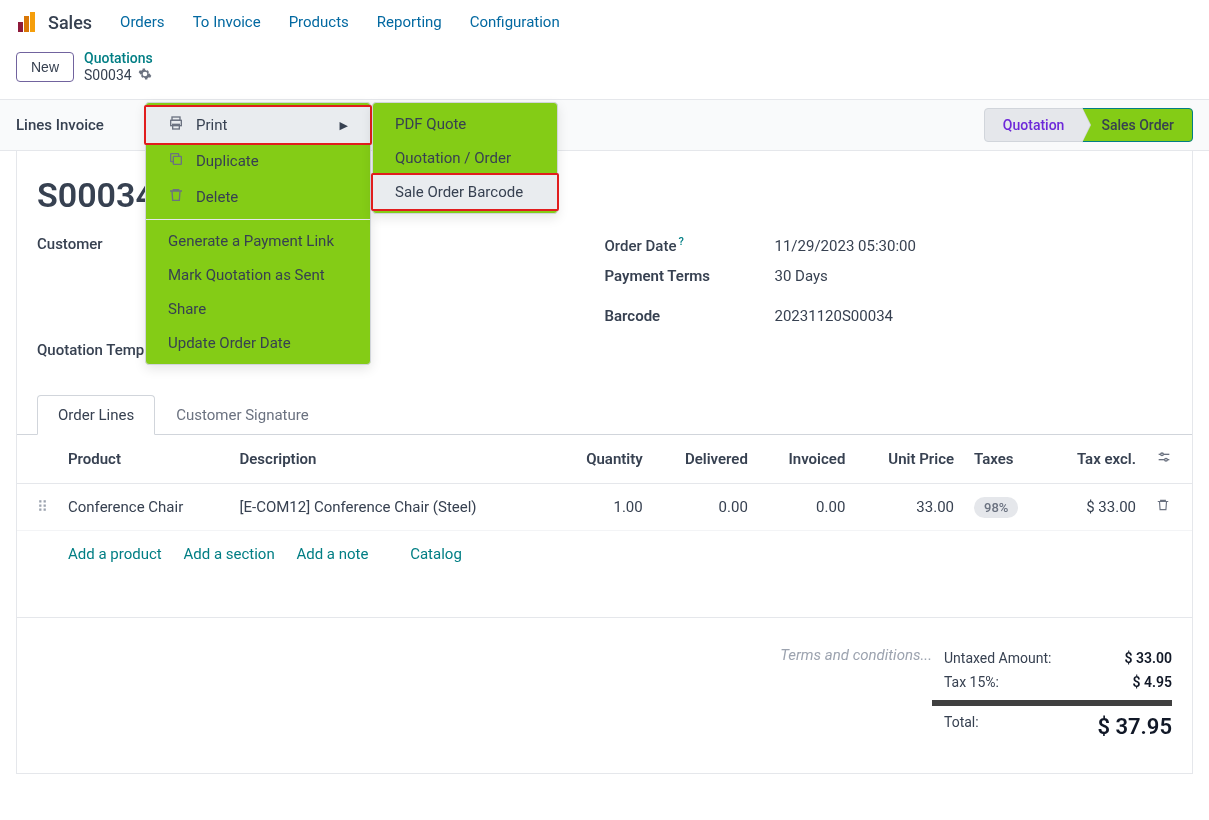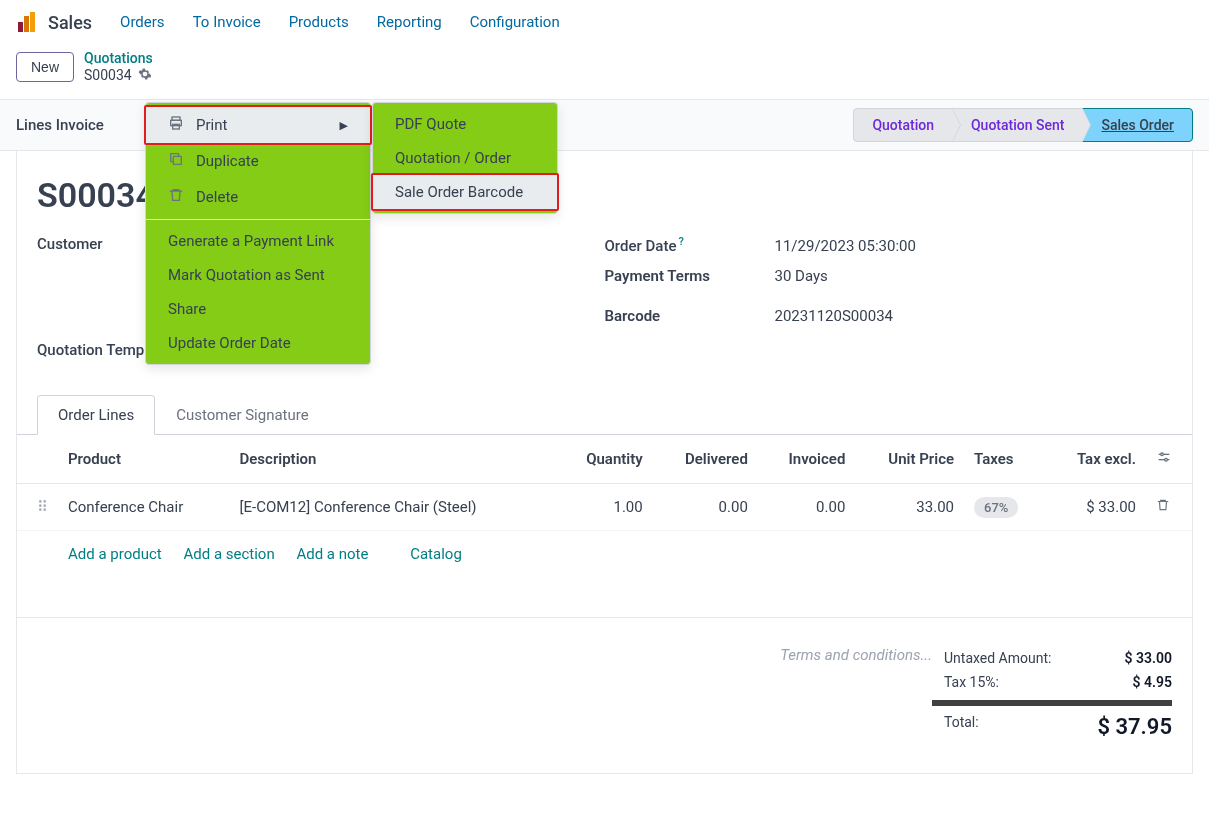--- a/index.html
+++ b/index.html
@@ -119,24 +119,23 @@
     }
     .pill:first-child {
       border-top-left-radius: 4px;
       border-bottom-left-radius: 4px;
     }
     .pill:last-child {
       border-top-right-radius: 4px;
       border-bottom-right-radius: 4px;
     }
     .pill.active {
-      background: #7dd3fc;
+      background: #84cc16;
       color: #374151;
       border-color: #017e84;
-      text-decoration: underline;
     }
     .pill.chev::after {
       content: "";
       position: absolute;
       right: -8px;
       top: 50%;
       transform: translateY(-50%);
       width: 0;
       height: 0;
       border-top: 17px solid transparent;
@@ -421,21 +420,20 @@
           </svg>
       </span>
     </span>
   </div>
 </div>
 
 <div class="action-bar">
   <span class="create-invoice-btn">Lines Invoice</span>
   <div class="status-pills">
     <div class="pill chev">Quotation</div>
-    <div class="pill chev">Quotation Sent</div>
     <div class="pill active">Sales Order</div>
   </div>
 </div>
 
 <div class="main-card">
   <div class="order-title">S00034</div>
 
   <div class="info-grid">
     <div class="info-col">
       <div class="info-row">
@@ -497,21 +495,21 @@
       </thead>
       <tbody>
         <tr>
           <td class="drag-handle">⠿</td>
           <td>Conference Chair</td>
           <td>[E-COM12] Conference Chair (Steel)</td>
           <td class="r">1.00</td>
           <td class="r">0.00</td>
           <td class="r">0.00</td>
           <td class="r">33.00</td>
-          <td><span class="tax-badge">67%</span></td>
+          <td><span class="tax-badge">98%</span></td>
           <td class="r">$ 33.00</td>
           <td class="trash-cell">
             <svg width="14" height="14" viewBox="0 0 24 24" fill="none" stroke="currentColor" stroke-width="2">
                 <path d="M3 6h18M8 6V4h8v2M6 6l1 14h10l1-14"></path>
               </svg>
           </td>
         </tr>
         <tr class="add-row">
           <td></td>
           <td colspan="5">

